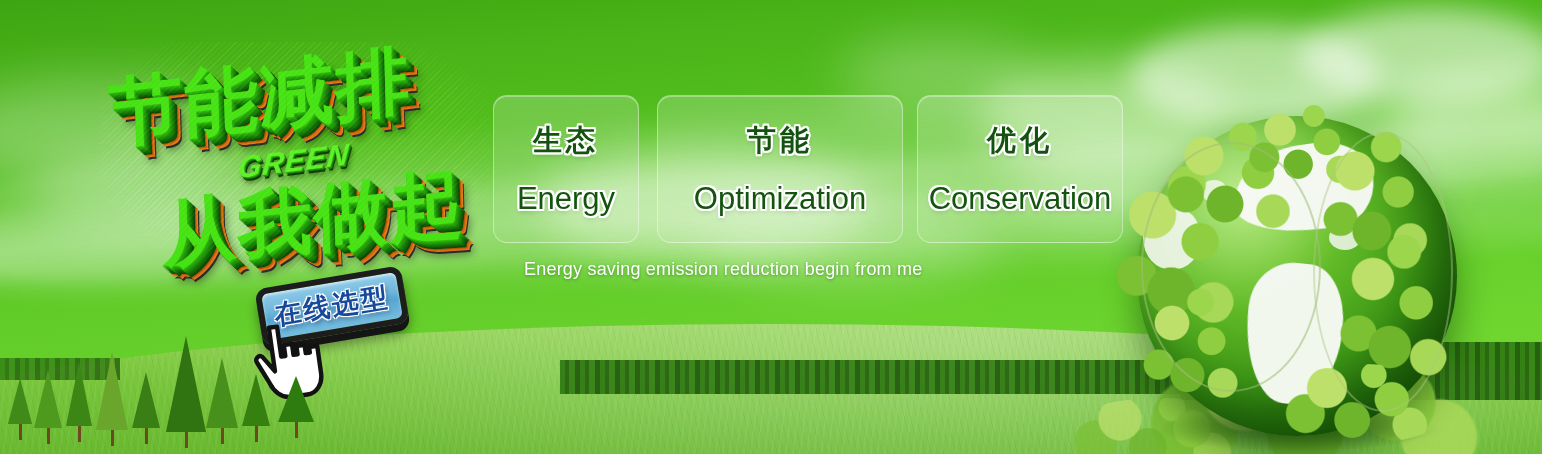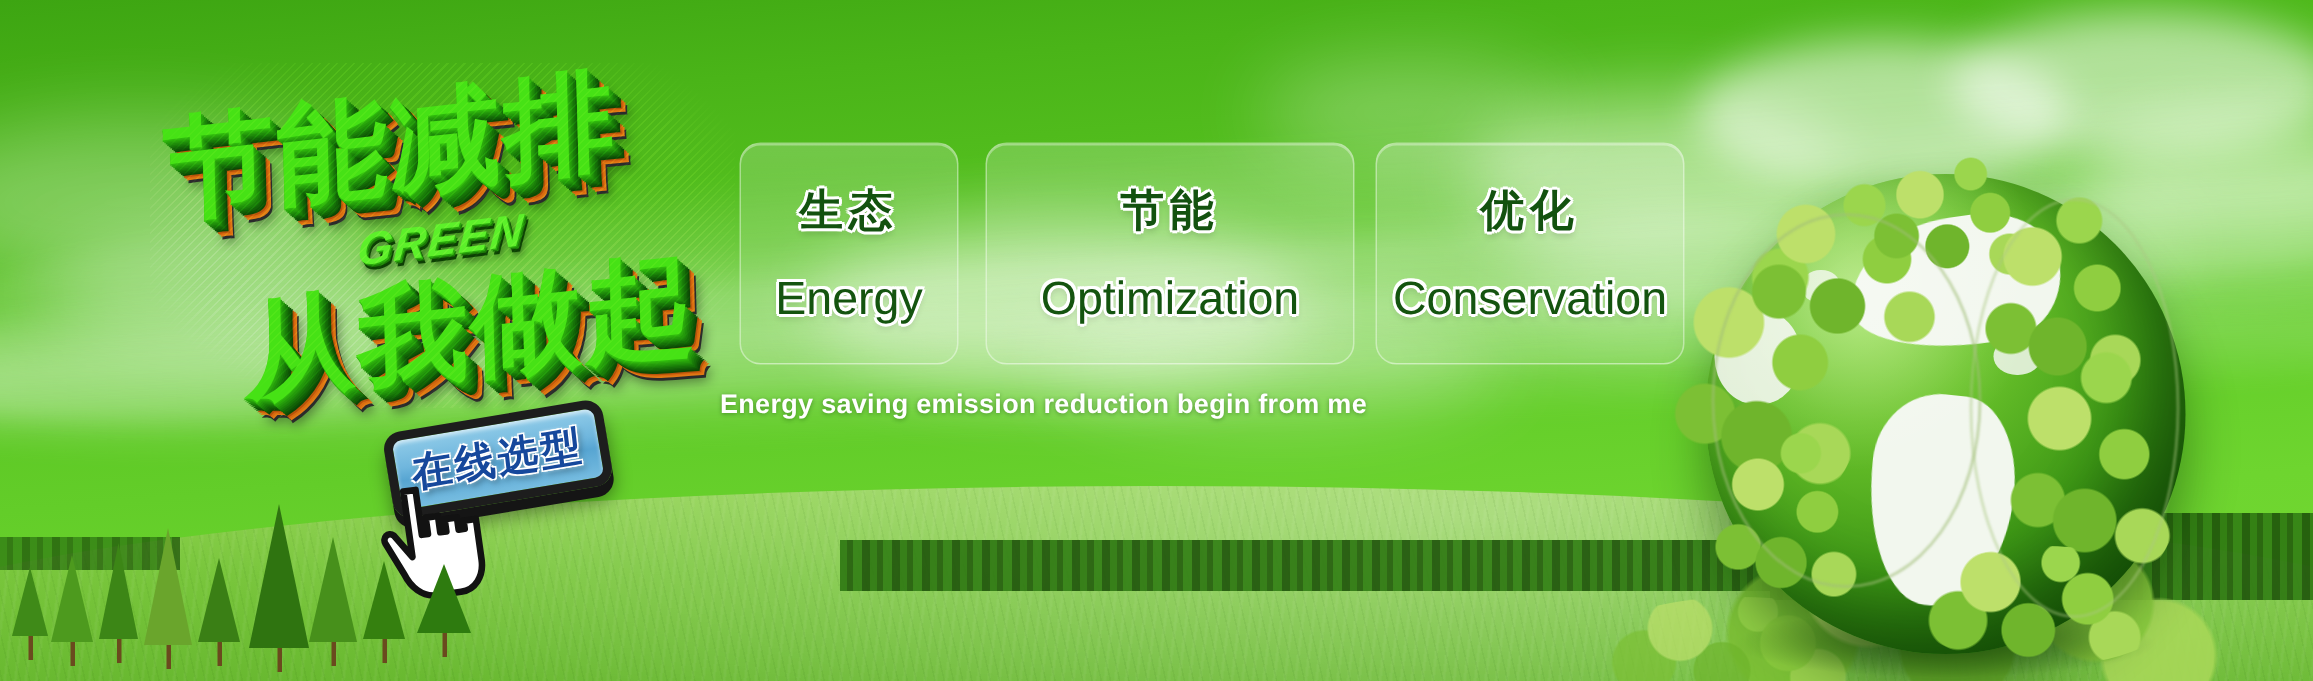--- a/index.html
+++ b/index.html
@@ -163,25 +163,24 @@
   }
   .card-en{
     font-size:31px;font-weight:400;color:#14540f;letter-spacing:0px;
     text-shadow:
       -1.6px -1.6px 0 #fff, 1.6px -1.6px 0 #fff, -1.6px 1.6px 0 #fff, 1.6px 1.6px 0 #fff,
       0 -2px 0 #fff, 0 2px 0 #fff, -2px 0 0 #fff, 2px 0 0 #fff, 0 3px 5px rgba(0,0,0,.20);
     white-space:nowrap;
   }
 
   .tagline{
-    position:absolute;left:480px;top:259px;
+    position:absolute;left:524px;top:259px;
     font-size:18px;color:#ffffff;letter-spacing:.2px;
     text-shadow:0 1px 3px rgba(20,70,10,.45);
     white-space:nowrap;
-    font-weight:bold;
   }
 
   
   .fg-trees{position:absolute;left:0;bottom:0;width:330px;height:120px;}
   .pine{position:absolute;bottom:14px;}
   .pine i{
     display:block;width:0;height:0;margin:0 auto;
     border-left:var(--w) solid transparent;border-right:var(--w) solid transparent;
     border-bottom:var(--h) solid var(--c);
   }

